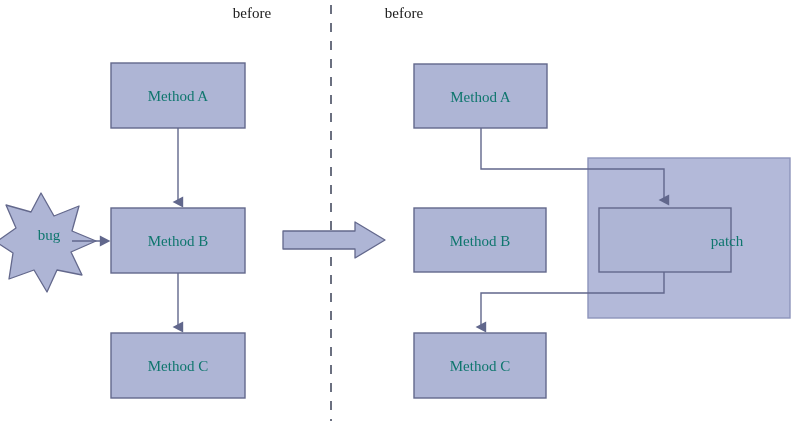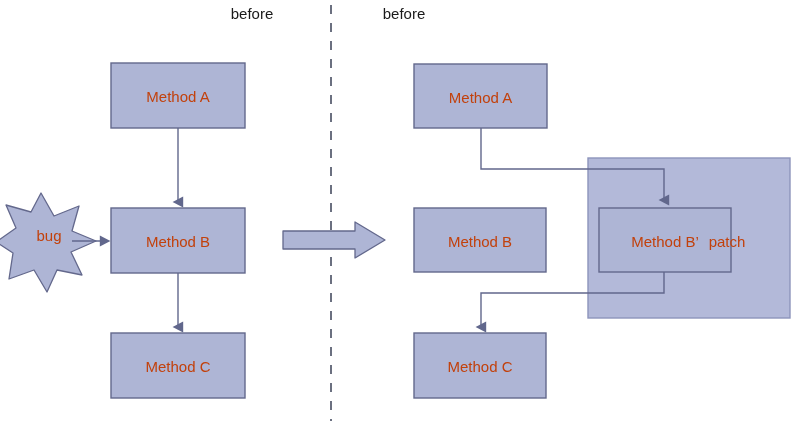--- a/index.html
+++ b/index.html
@@ -15,34 +15,34 @@
     font-family: "Liberation Sans", sans-serif;
     overflow: hidden;
   }
   #canvas svg {
     position: absolute;
     left: 0;
     top: 0;
   }
   .lbl {
     position: absolute;
-    font-family: Liberation Sans, sans-serif;
+    font-family: Liberation Serif, serif;
     font-size: 15px;
     color: #1a1a1a;
     white-space: nowrap;
     text-align: center;
     line-height: 1;
   }
   .section-lbl {
     font-size: 15px;
     color: #1a1a1a;
   }
   .box-lbl {
     font-size: 15px;
-    color: #c2410c;
+    color: #0f766e;
   }
 </style>
 </head>
 <body>
 
 <div id="canvas">
 
   <svg width="800" height="424">
 
     <defs>
@@ -99,17 +99,16 @@
   <div class="lbl box-lbl" style="left:111px; top:359px; width:134px;">Method C</div>
 
   <div class="lbl box-lbl" style="left:16px; top:228px; width:66px;">bug</div>
 
   <div class="lbl box-lbl" style="left:414px; top:90px; width:133px;">Method A</div>
 
   <div class="lbl box-lbl" style="left:414px; top:234px; width:132px;">Method B</div>
 
   <div class="lbl box-lbl" style="left:414px; top:359px; width:132px;">Method C</div>
 
-  <div class="lbl box-lbl" style="left:599px; top:234px; width:132px;">Method B’</div>
 
   <div class="lbl box-lbl" style="left:700px; top:234px; width:54px;">patch</div>
 
 </div>
 
 </body></html>

